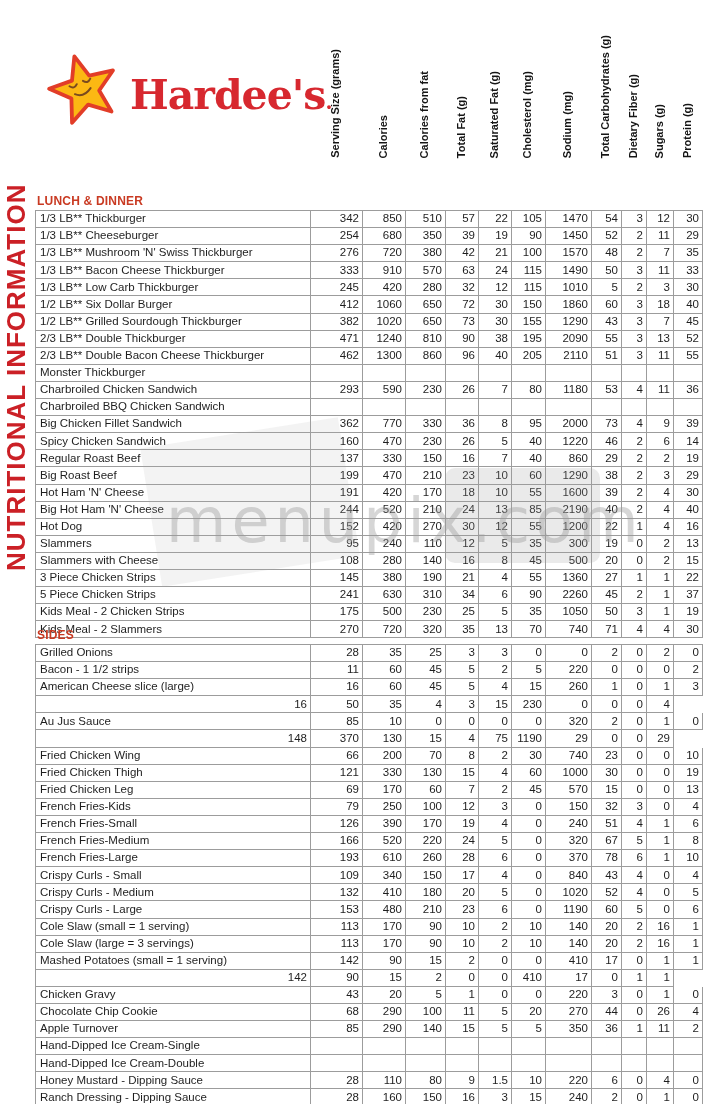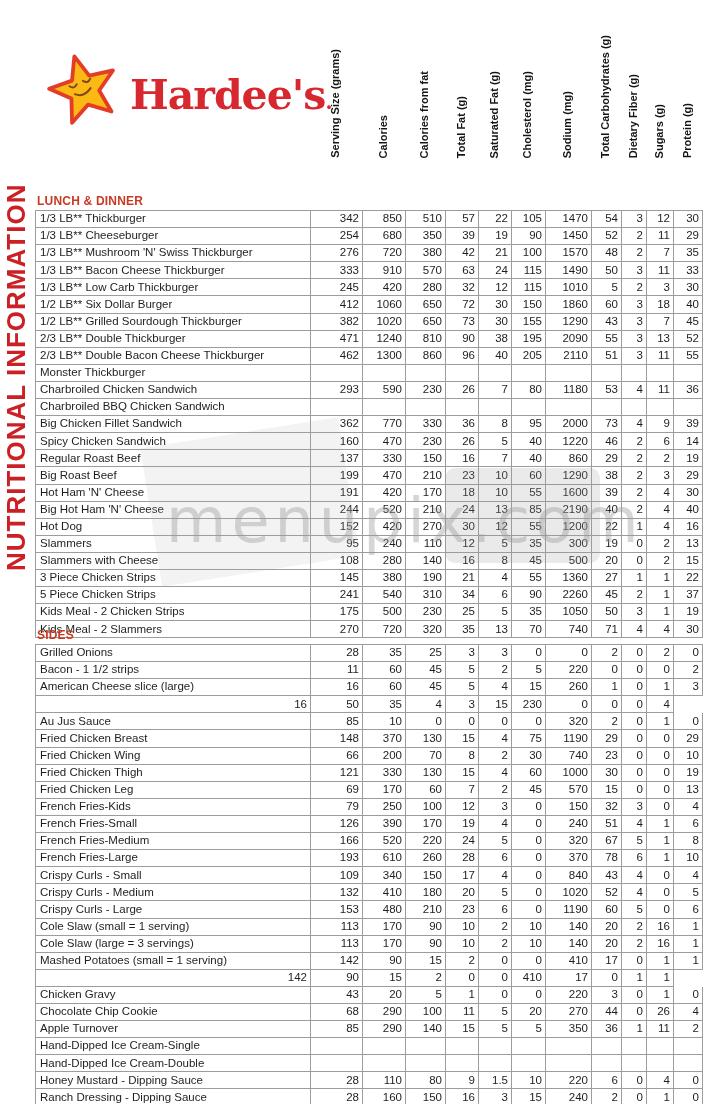--- a/index.html
+++ b/index.html
@@ -459,21 +459,21 @@
     <div class="cell num">1360</div>
     <div class="cell num">27</div>
     <div class="cell num">1</div>
     <div class="cell num">1</div>
     <div class="cell num">22</div>
   </div>
 
   <div class="row">
     <div class="cell name">5 Piece Chicken Strips</div>
     <div class="cell num">241</div>
-    <div class="cell num">540</div>
+    <div class="cell num">630</div>
     <div class="cell num">310</div>
     <div class="cell num">34</div>
     <div class="cell num">6</div>
     <div class="cell num">90</div>
     <div class="cell num">2260</div>
     <div class="cell num">45</div>
     <div class="cell num">2</div>
     <div class="cell num">1</div>
     <div class="cell num">37</div>
   </div>
@@ -581,21 +581,20 @@
     <div class="cell num">0</div>
     <div class="cell num">0</div>
     <div class="cell num">320</div>
     <div class="cell num">2</div>
     <div class="cell num">0</div>
     <div class="cell num">1</div>
     <div class="cell num">0</div>
   </div>
 
   <div class="row">
-    <div class="cell name">Fried Chicken Breast</div>
     <div class="cell num">148</div>
     <div class="cell num">370</div>
     <div class="cell num">130</div>
     <div class="cell num">15</div>
     <div class="cell num">4</div>
     <div class="cell num">75</div>
     <div class="cell num">1190</div>
     <div class="cell num">29</div>
     <div class="cell num">0</div>
     <div class="cell num">0</div>

